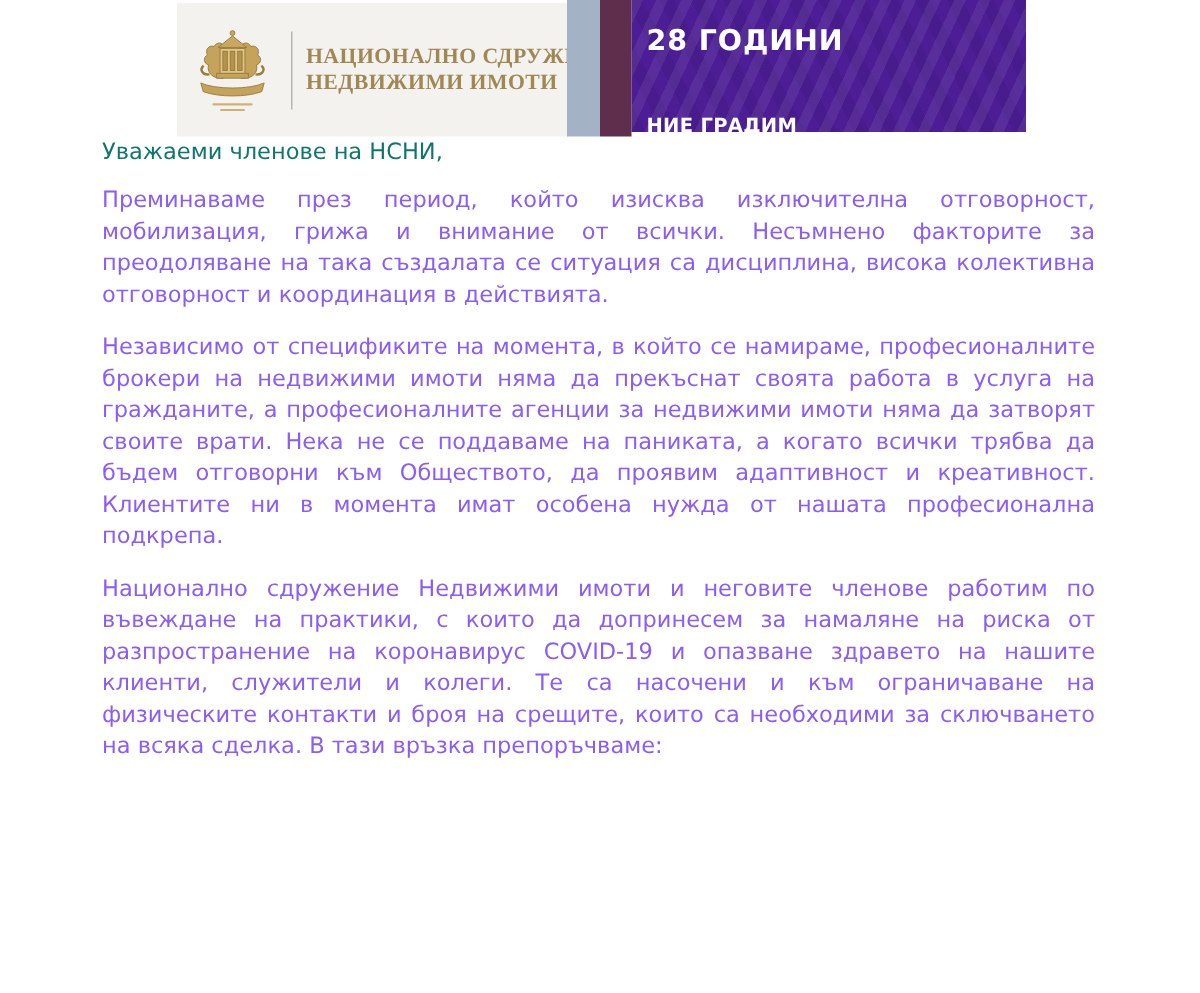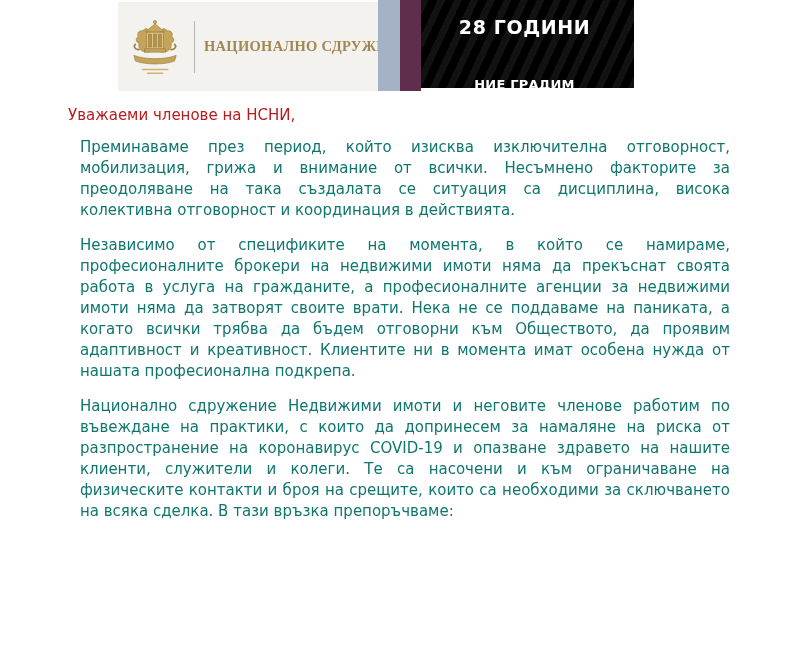--- a/index.html
+++ b/index.html
@@ -24,23 +24,23 @@
     margin:0 9px 0 7px; flex:0 0 auto;
   }
   .logo-text {
     font-family:"Liberation Serif", serif;
     font-weight:bold; font-size:14.5px; line-height:17px;
     color:#a18754; letter-spacing:0.3px; white-space:nowrap;
   }
   .stripe-blue   { width:22px; background:#a3b3c5; }
   .stripe-maroon { width:21px; background:#602e4d; }
   .banner {
-    width:213px; height:88px; box-sizing:border-box;
-    background:#000000; color:#ffffff;
-    text-align:center; padding:16px 16px 0 10px;
+    width:263px; height:88px; box-sizing:border-box;
+    background:#4c1d95; color:#ffffff;
+    text-align:left; padding:16px 16px 0 10px;
     position:relative; overflow:hidden;
   }
   .banner::before { 
     content:""; position:absolute; inset:0;
     background:
       repeating-linear-gradient(115deg, rgba(255,255,255,.07) 0 7px, rgba(255,255,255,0) 7px 15px),
       repeating-linear-gradient(243deg, rgba(0,0,0,.06) 0 9px, rgba(0,0,0,0) 9px 19px);
   }
   .banner > div { position:relative; }
   .banner-years {
@@ -51,26 +51,26 @@
   }
 
   
   .content { padding:0 70px 0 68px; }
   .title {
     margin:41px 0 2px 0;
     font-size:17px; font-weight:bold; line-height:27px;
     letter-spacing:0.2px; text-align:center; color:#1a3a5f;
   }
   .salutation {
-    margin:14px 0 12px 0;
-    font-size:15px; line-height:20px; color:#b91c1c;
+    margin:0 0 12px 0;
+    font-size:15px; line-height:20px; color:#0f766e;
   }
   .para {
-    margin:0 0 14px 12px;
-    font-size:15px; line-height:21px; color:#0f766e;
+    margin:0 0 14px 0;
+    font-size:15px; line-height:21px; color:#8b5cf6;
     text-align:justify;
   }
   .para:last-child { margin-bottom:0; }
 </style>
 </head>
 <body>
 
 <div class="page">
 
   <header class="header">
@@ -100,20 +100,21 @@
         </g>
 
         <rect x="29" y="82" width="42" height="2.4" rx="1.2" fill="#cfb273"></rect>
         <rect x="37" y="88" width="26" height="2.2" rx="1.1" fill="#cfb273"></rect>
       </svg>
 
       <div class="logo-divider"></div>
 
       <div class="logo-text">
         <div>НАЦИОНАЛНО СДРУЖЕНИЕ</div>
+        <div>НЕДВИЖИМИ ИМОТИ</div>
       </div>
     </div>
 
     <div class="stripe-blue"></div>
     <div class="stripe-maroon"></div>
 
     <div class="banner">
       <div class="banner-years">28 ГОДИНИ</div>
       <div class="banner-slogan">НИЕ ГРАДИМ ПРОФЕСИОНАЛЕН ПАЗАР</div>
       <div class="banner-slogan">НА НЕДВИЖИМИ ИМОТИ В БЪЛГАРИЯ</div>

